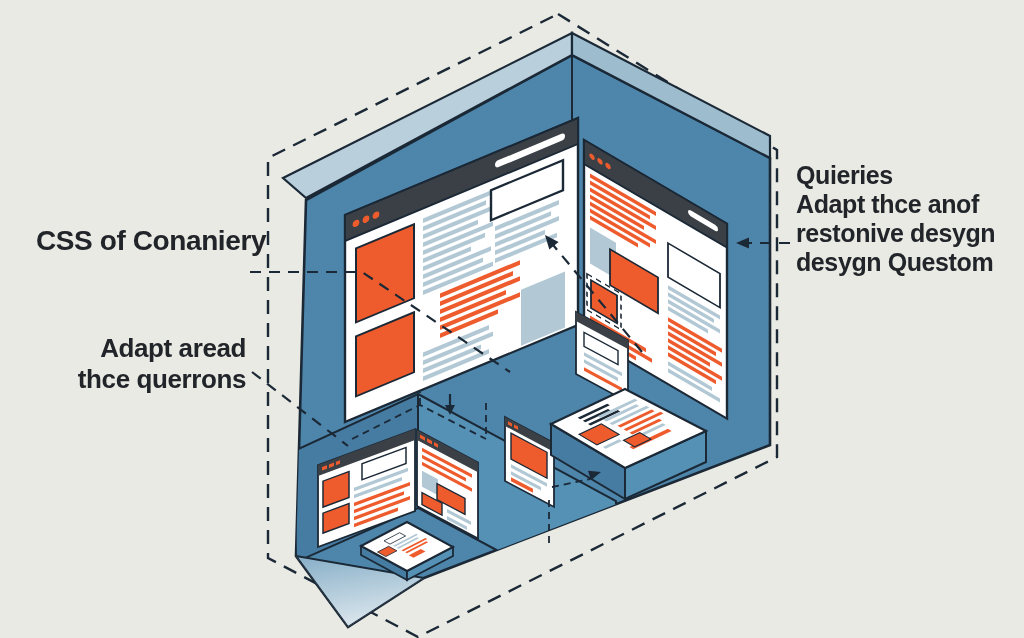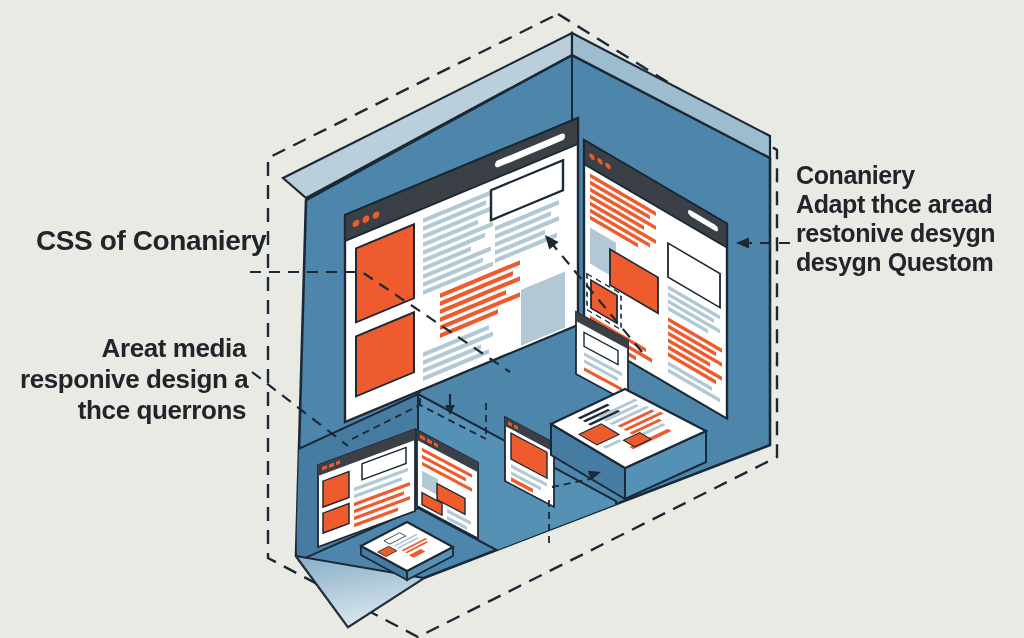--- a/index.html
+++ b/index.html
@@ -298,25 +298,24 @@
     <polygon points="450,415 445,405 455,405"></polygon>
     <polygon points="601,472 591,480.3 588,470.7"></polygon>
   </g>
 </svg>
 
 <div class="label" id="label-left-primary">
   <span class="ln">CSS of Conaniery</span>
 </div>
 
 <div class="label" id="label-left-secondary">
-  <span class="ln">Areat media</span>
-  <span class="ln">responive design a</span>
+  <span class="ln">Adapt aread</span>
   <span class="ln">thce querrons</span>
 </div>
 
 <div class="label" id="label-right-primary">
-  <span class="ln">Conaniery</span>
-  <span class="ln">Adapt thce aread</span>
+  <span class="ln">Quieries</span>
+  <span class="ln">Adapt thce anof</span>
   <span class="ln">restonive desygn</span>
   <span class="ln">desygn Questom</span>
 </div>
 
 </div>
 
 </body></html>

